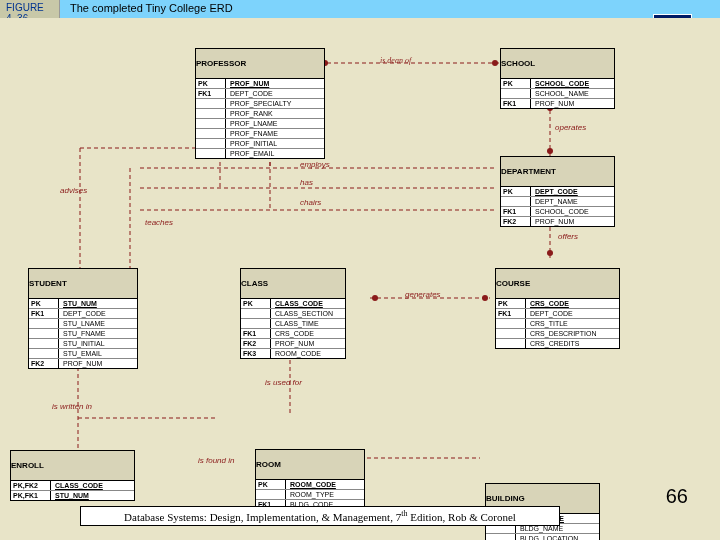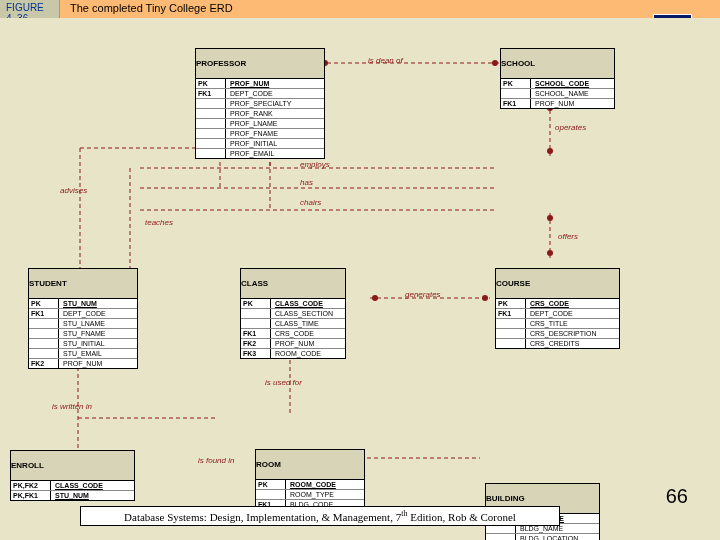--- a/index.html
+++ b/index.html
@@ -1,19 +1,19 @@
 <!DOCTYPE html>
 <html><head>
 <meta charset="utf-8">
 <style>
   * { box-sizing: border-box; margin: 0; padding: 0; }
   body { width: 720px; height: 540px; font-family: Arial, sans-serif; background: #e8e4c8; position: relative; overflow: hidden; }
   .fig-header { display: flex; align-items: stretch; height: 18px; }
   .fig-label { background: #c8c8a8; color: #003390; font-size: 10px; font-weight: normal; padding: 2px 6px; width: 60px; border-right: 1px solid #999; }
-  .fig-title { background: #fdba74; color: #000; font-size: 11px; padding: 2px 10px; flex: 1; }
+  .fig-title { background: #7dd3fc; color: #000; font-size: 11px; padding: 2px 10px; flex: 1; }
   .chapter-box { position: absolute; top: 14px; right: 28px; background: #001a66; color: #fff; font-size: 16px; font-weight: bold; padding: 6px 14px; border: 1px solid #fff; }
   .canvas { position: absolute; top: 18px; left: 0; right: 0; bottom: 0; background: #e8e4c8; }
   .entity { position: absolute; background: #fff; border: 1px solid #000; font-size: 8px; }
   .entity-title { background: #d8d4b8; text-align: left; font-weight: bold; padding: 10px 0; border-bottom: 1px solid #000; font-size: 8px; }
   .entity-row { display: flex; border-bottom: 1px solid #888; }
   .entity-row:last-child { border-bottom: none; }
   .key-col { width: 30px; border-right: 1px solid #000; padding: 1px 2px; font-size: 7px; font-weight: bold; }
   .attr-col { flex: 1; padding: 1px 4px; font-size: 7px; }
   .pk { text-decoration: underline; font-weight: bold; }
   .rel-label { position: absolute; font-size: 8px; color: #8a1a1a; font-style: italic; }
@@ -111,20 +111,39 @@
   <div class="entity-row">
         <div class="key-col"></div>
         <div class="attr-col">SCHOOL_NAME</div>
       </div>
   <div class="entity-row">
         <div class="key-col">FK1</div>
         <div class="attr-col">PROF_NUM</div>
       </div>
 </div>
 
+<div class="entity" style="left:500px; top:138px; width:115px;">
+  <div class="entity-title">DEPARTMENT</div>
+  <div class="entity-row">
+        <div class="key-col">PK</div>
+        <div class="attr-col pk">DEPT_CODE</div>
+      </div>
+  <div class="entity-row">
+        <div class="key-col"></div>
+        <div class="attr-col">DEPT_NAME</div>
+      </div>
+  <div class="entity-row">
+        <div class="key-col">FK1</div>
+        <div class="attr-col">SCHOOL_CODE</div>
+      </div>
+  <div class="entity-row">
+        <div class="key-col">FK2</div>
+        <div class="attr-col">PROF_NUM</div>
+      </div>
+</div>
 
 <div class="entity" style="left:28px; top:250px; width:110px;">
   <div class="entity-title">STUDENT</div>
   <div class="entity-row">
         <div class="key-col">PK</div>
         <div class="attr-col pk">STU_NUM</div>
       </div>
   <div class="entity-row">
         <div class="key-col">FK1</div>
         <div class="attr-col">DEPT_CODE</div>
@@ -240,21 +259,21 @@
   <div class="entity-row">
         <div class="key-col"></div>
         <div class="attr-col">BLDG_NAME</div>
       </div>
   <div class="entity-row">
         <div class="key-col"></div>
         <div class="attr-col">BLDG_LOCATION</div>
       </div>
 </div>
 
-<div class="rel-label" style="left:368px; top:38px;">is dean of</div>
+<div class="rel-label" style="left:380px; top:38px;font-family:Liberation Serif, serif;">is dean of</div>
 <div class="rel-label" style="left:555px; top:105px;">operates</div>
 <div class="rel-label" style="left:60px; top:168px;">advises</div>
 <div class="rel-label" style="left:300px; top:160px;">has</div>
 <div class="rel-label" style="left:300px; top:142px;">employs</div>
 <div class="rel-label" style="left:300px; top:180px;">chairs</div>
 <div class="rel-label" style="left:145px; top:200px;">teaches</div>
 <div class="rel-label" style="left:558px; top:214px;">offers</div>
 <div class="rel-label" style="left:405px; top:272px;">generates</div>
 <div class="rel-label" style="left:52px; top:384px;">is written in</div>
 <div class="rel-label" style="left:265px; top:360px;">is used for</div>

